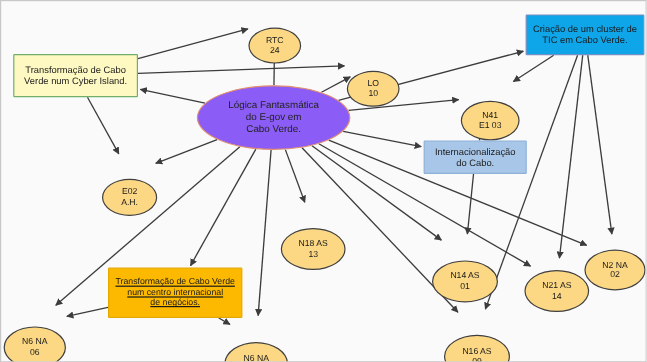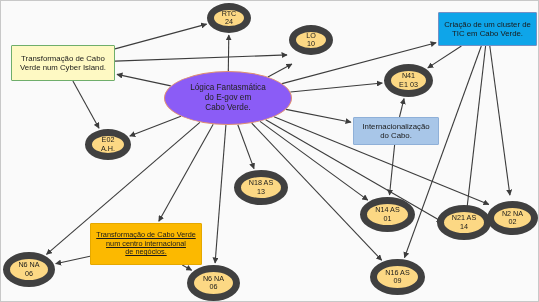--- a/index.html
+++ b/index.html
@@ -49,22 +49,23 @@
     border-radius: 1px;
   }
   .n-central {
     background: #8b5cf6;
     border: 1px solid #e08f71;
     font-size: 8.2px;
     color: #222;
   }
   .n-ellipse {
     background: #fcd884;
-    border: 7px solid #404040;
+    border: 1px solid #404040;
     font-size: 7.2px;
+    margin-top: 20px;
   }
   .b-green {
     background: #fef9c3;
     border: 1px solid #6fae6b;
     font-size: 7.8px;
   }
   .b-blue-dark {
     background: #0ea5e9;
     border: 1px solid #7590c4;
     font-size: 7.8px;
@@ -123,21 +124,21 @@
   <div id="nodes-layer">
       <div class="node n-central ellipse" style="left: 163px; top: 70px; width: 128px; height: 54px;">
         <span class="lbl">Lógica Fantasmática
 do E-gov em
 Cabo Verde.</span>
       </div>
       <div class="node n-ellipse ellipse" style="left: 206px; top: 2px; width: 44px; height: 30px;">
         <span class="lbl">RTC
 24</span>
       </div>
-      <div class="node n-ellipse ellipse" style="left: 288px; top: 24px; width: 44px; height: 30px;">
+      <div class="node n-ellipse ellipse" style="left: 288px; top: 38px; width: 44px; height: 30px;">
         <span class="lbl">LO
 10</span>
       </div>
       <div class="node n-ellipse ellipse" style="left: 383px; top: 63px; width: 49px; height: 33px;">
         <span class="lbl">N41
 E1 03</span>
       </div>
       <div class="node n-ellipse ellipse" style="left: 84px; top: 128px; width: 46px; height: 31px;">
         <span class="lbl">E02
 A.H.</span>
@@ -147,21 +148,21 @@
 13</span>
       </div>
       <div class="node n-ellipse ellipse" style="left: 359px; top: 196px; width: 55px; height: 35px;">
         <span class="lbl">N14 AS
 01</span>
       </div>
       <div class="node n-ellipse ellipse" style="left: 436px; top: 204px; width: 54px; height: 35px; align-items: center;">
         <span class="lbl">N21 AS
 14</span>
       </div>
-      <div class="node n-ellipse ellipse" style="left: 486px; top: 200px; width: 51px; height: 34px; text-align: center;">
+      <div class="node n-ellipse ellipse" style="left: 486px; top: 187px; width: 51px; height: 34px; text-align: center;">
         <span class="lbl">N2 NA
 02</span>
       </div>
       <div class="node n-ellipse ellipse" style="left: 369px; top: 258px; width: 55px; height: 36px;">
         <span class="lbl">N16 AS
 09</span>
       </div>
       <div class="node n-ellipse ellipse" style="left: 2px; top: 251px; width: 52px; height: 35px;">
         <span class="lbl">N6 NA
 06</span>

